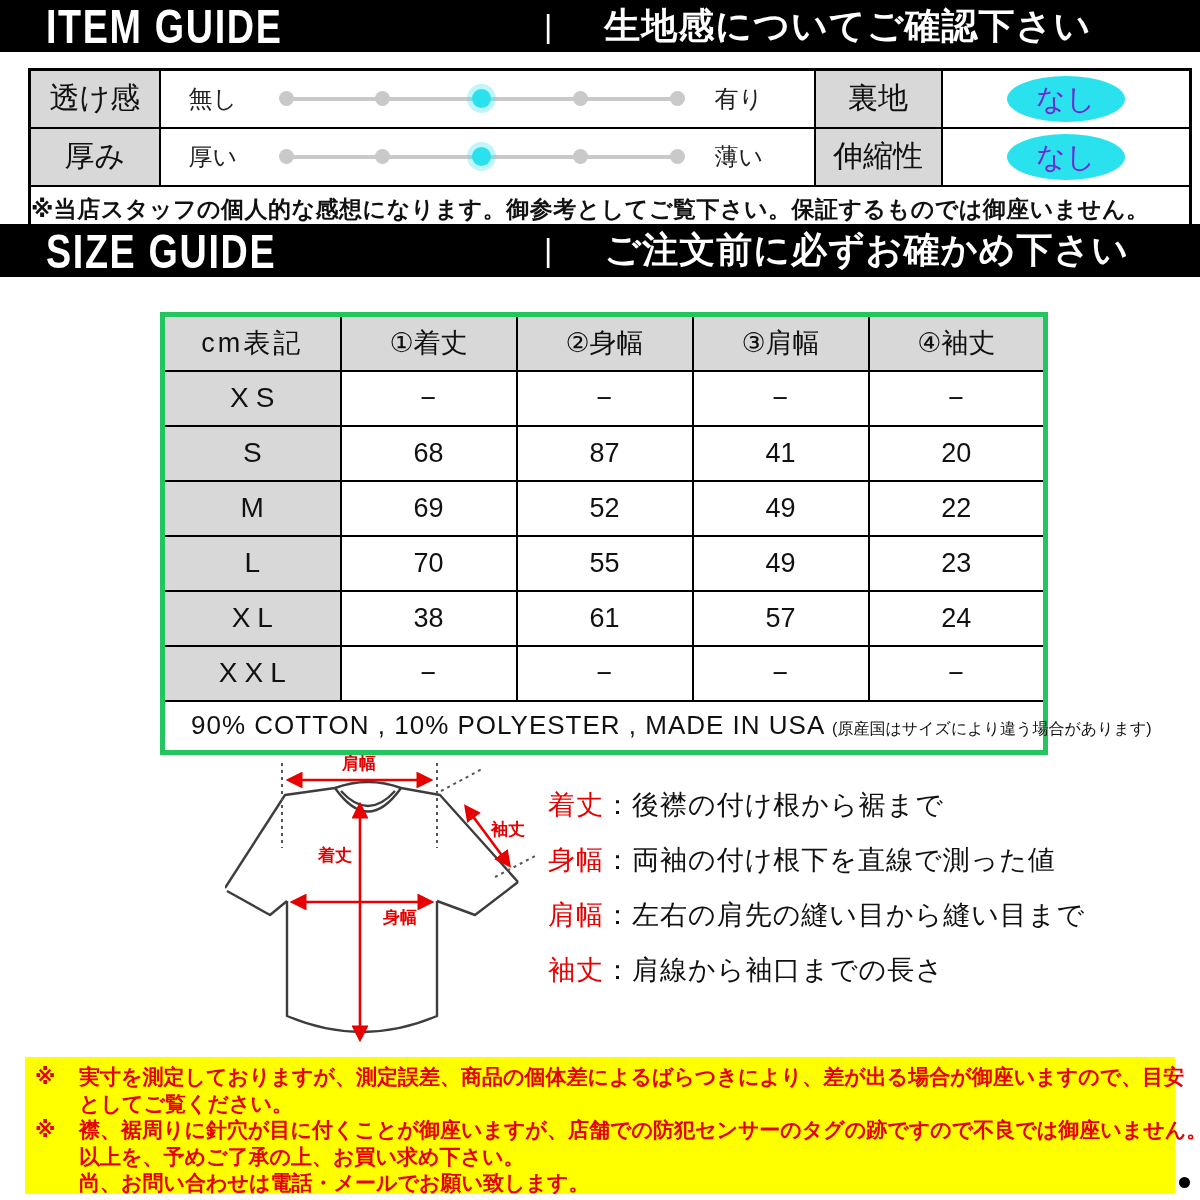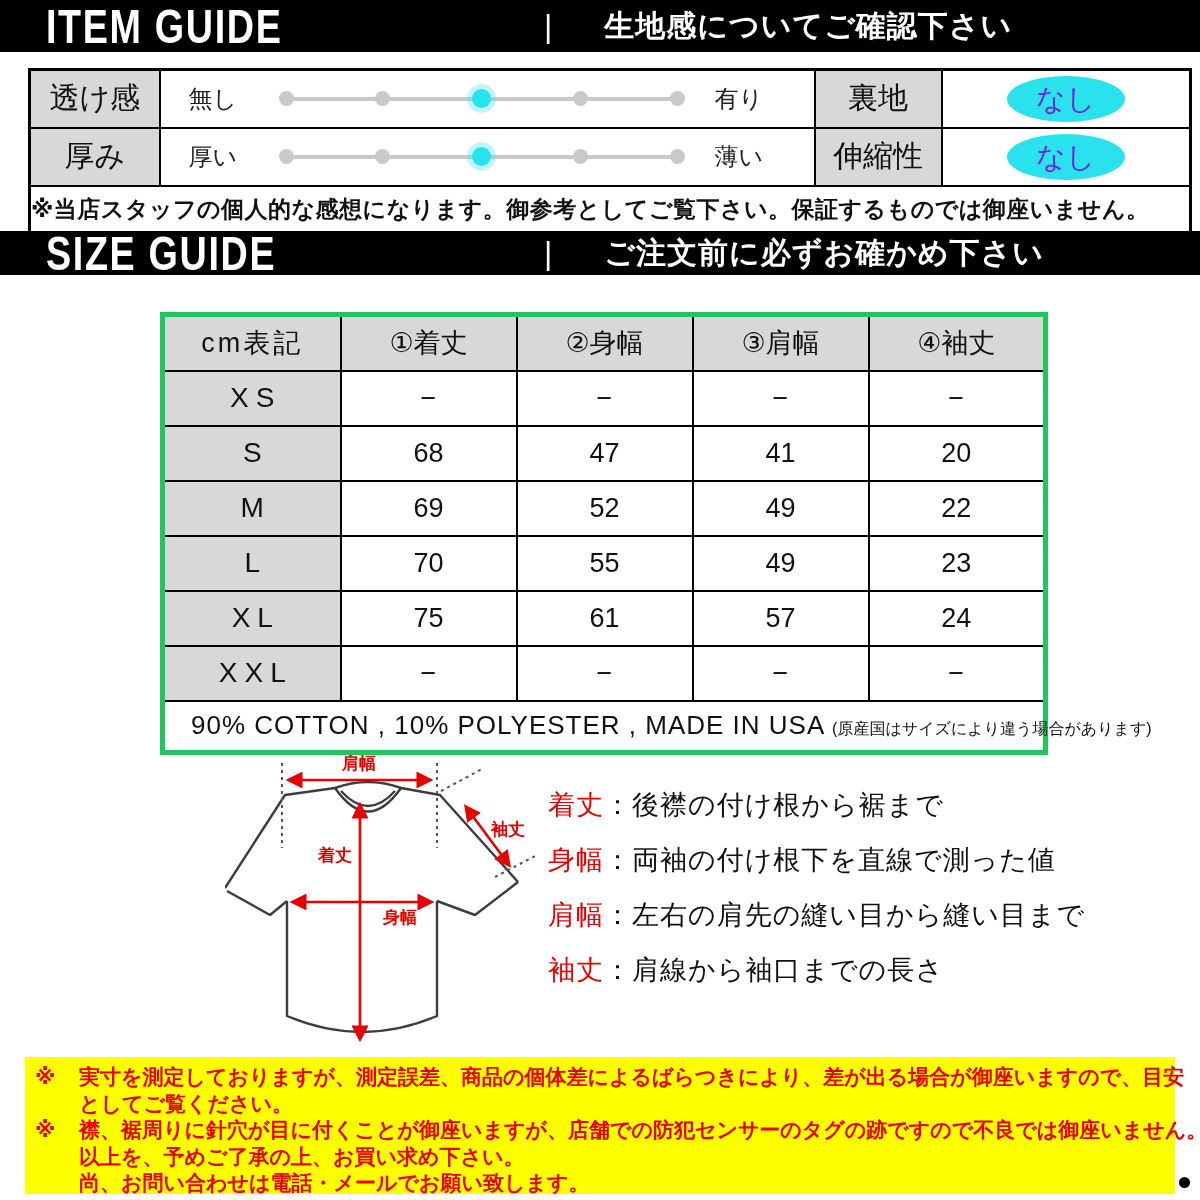--- a/index.html
+++ b/index.html
@@ -3,25 +3,25 @@
 <meta charset="utf-8">
 <style>
   html,body{margin:0;padding:0}
   body{
     width:1200px;height:1200px;position:relative;background:#fff;overflow:hidden;
     font-family:"Liberation Sans","DejaVu Sans",sans-serif;color:#111;
   }
   
   .black-bar{position:absolute;left:0;width:1200px;background:#000;color:#fff;display:flex;align-items:center;overflow:hidden}
   #bar-item{top:0;height:52px}
-  #bar-size{top:231px;height:44px}
+  #bar-size{top:224px;height:53px}
   .bar-title-box{width:498px;margin-left:46px;white-space:nowrap}
   .bar-title{display:inline-block;font-size:46px;font-weight:bold;letter-spacing:2px;transform:scale(.82,1.05);transform-origin:left center}
   .bar-sep{font-size:32px;font-weight:normal;color:#fff}
-  .bar-sub{margin-left:52px;font-size:30px;font-weight:bold;letter-spacing:1px}
+  .bar-sub{margin-left:52px;font-size:36px;font-weight:bold;letter-spacing:1px}
 
   
   #fabric-table{position:absolute;top:68px;left:28px;width:1161px;border-collapse:collapse;table-layout:fixed;border:3px solid #000}
   #fabric-table td,#fabric-table th{border:2px solid #000;padding:0}
   #fabric-table tr.f-row{height:58px}
   .f-label{background:var(--cell-gray,#d8d8d8);font-weight:normal;font-size:30px;text-align:center}
   .slider-cell{background:#fff}
   .slider{display:flex;align-items:center;padding-left:28px}
   .end-label{font-size:24px;color:#222;white-space:nowrap}
   .end-left{width:90px}
@@ -155,41 +155,41 @@
       <tr>
         <th>XS</th>
         <td>−</td>
         <td>−</td>
         <td>−</td>
         <td>−</td>
       </tr>
       <tr>
         <th>S</th>
         <td>68</td>
-        <td>47</td>
+        <td>87</td>
         <td>41</td>
         <td>20</td>
       </tr>
       <tr>
         <th>M</th>
         <td>69</td>
         <td>52</td>
         <td>49</td>
         <td>22</td>
       </tr>
       <tr>
         <th>L</th>
         <td>70</td>
         <td>55</td>
         <td>49</td>
         <td>23</td>
       </tr>
       <tr>
         <th>XL</th>
-        <td>75</td>
+        <td>38</td>
         <td>61</td>
         <td>57</td>
         <td>24</td>
       </tr>
       <tr>
         <th>XXL</th>
         <td>−</td>
         <td>−</td>
         <td>−</td>
         <td>−</td>

